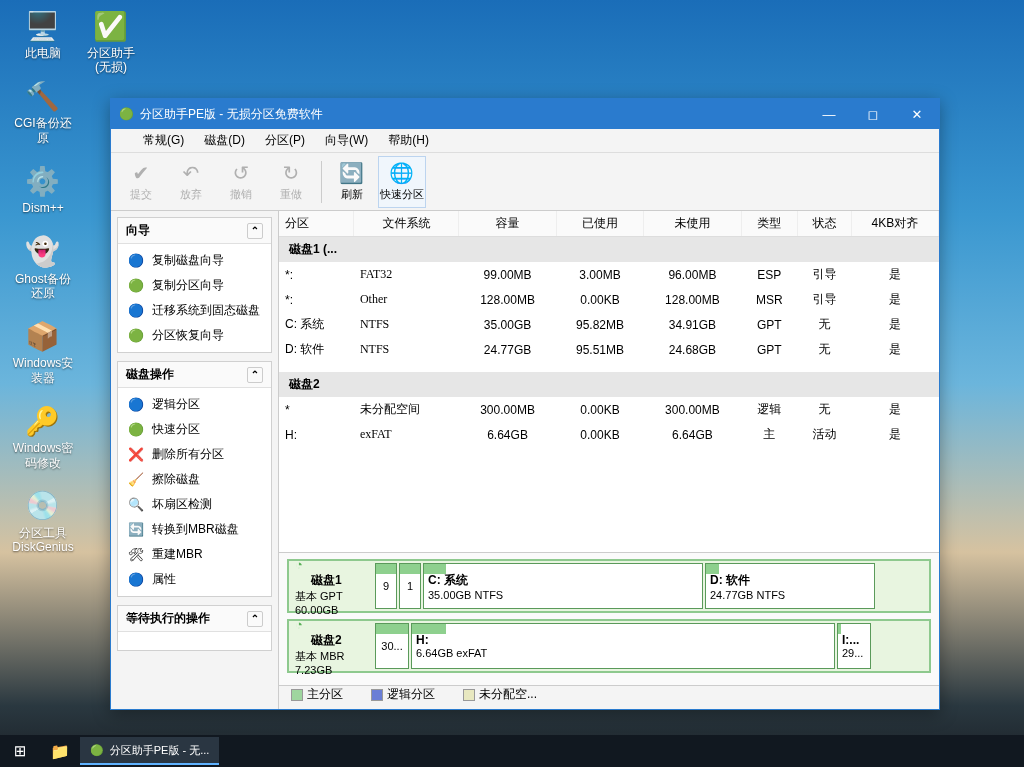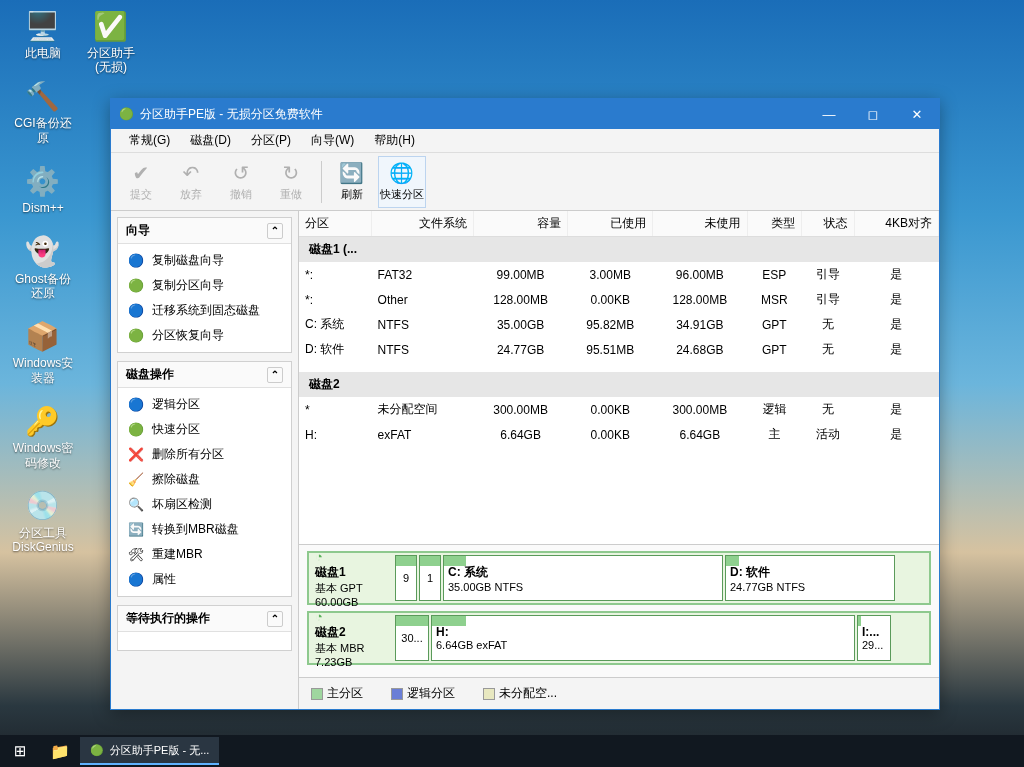--- a/index.html
+++ b/index.html
@@ -14,62 +14,62 @@
 
 .second-col { position:absolute; top:8px; left:80px; }
 
 
 .win { position:absolute; top:98px; left:110px; width:830px; height:612px; background:#fff; border:1px solid #2a7bce; box-shadow:0 4px 16px rgba(0,0,0,.35); display:flex; flex-direction:column; }
 .titlebar { height:30px; background:#2a7bce; color:#fff; display:flex; align-items:center; padding:0 0 0 8px; font-size:12px; }
 .titlebar .tic { margin-right:6px; }
 .winctl { margin-left:auto; display:flex; }
 .winctl div { width:44px; height:30px; display:flex; align-items:center; justify-content:center; font-size:13px; color:#fff; }
 
-.menubar { height:24px; background:#f4f4f4; border-bottom:1px solid #ddd; display:flex; align-items:flex-end; padding-left:8px; font-size:12px; }
+.menubar { height:24px; background:#f4f4f4; border-bottom:1px solid #ddd; display:flex; align-items:flex-end; padding-left:22px; font-size:12px; }
 .menubar span { padding:3px 10px; cursor:pointer; }
 
 .toolbar { height:58px; background:#f4f4f4; border-bottom:1px solid #ccc; display:flex; align-items:center; padding-left:6px; gap:2px; }
 .tbtn { display:flex; flex-direction:column; align-items:center; justify-content:center; width:48px; height:52px; font-size:11px; border:1px solid transparent; cursor:pointer; gap:2px; }
 .tbtn .ti { font-size:20px; }
 .tbtn.off { color:#b0b0b0; }
 .tsep { width:1px; height:42px; background:#ccc; margin:0 4px; }
 .tbtn.boxed { border:1px solid #bcd4ef; background:#f0f6fc; }
 
 .body { flex:1; display:flex; min-height:0; }
-.side { width:188px; background:#f4f4f4; border-right:1px solid #ccc; padding:6px; display:flex; flex-direction:column; gap:8px; overflow:hidden; }
+.side { width:168px; background:#f4f4f4; border-right:1px solid #ccc; padding:6px; display:flex; flex-direction:column; gap:8px; overflow:hidden; }
 .panel { background:#fff; border:1px solid #d0d0d0; }
 .phead { display:flex; align-items:center; padding:4px 8px; font-size:12px; font-weight:bold; background:#fafafa; border-bottom:1px solid #e0e0e0; }
 .phead .coll { margin-left:auto; width:16px; height:16px; border:1px solid #ccc; border-radius:2px; display:flex; align-items:center; justify-content:center; font-size:10px; cursor:pointer; }
 .plist { padding:4px 0; }
 .pitem { display:flex; align-items:center; padding:4px 10px; font-size:12px; gap:8px; cursor:pointer; }
 .pitem .pi { width:16px; height:16px; display:flex; align-items:center; justify-content:center; font-size:13px; }
 
 .main { flex:1; display:flex; flex-direction:column; min-width:0; }
 .tblwrap { flex:1; overflow:hidden; }
 table { width:100%; border-collapse:collapse; font-size:12px; }
-thead th { text-align:right; font-weight:normal; padding:4px 6px; border-bottom:1px solid #ddd; border-right:1px solid #eee; background:#fafafa; }
+thead th { text-align:center; font-weight:normal; padding:4px 6px; border-bottom:1px solid #ddd; border-right:1px solid #eee; background:#fafafa; }
 thead th:first-child { text-align:left; }
 tbody td { padding:4px 6px; text-align:center; }
 tbody td:first-child { text-align:left; }
-tbody td:nth-child(2) { text-align:left; }
+tbody td:nth-child(2) { text-align:left;font-family:Liberation Serif, serif; }
 .grhdr td { background:#e6e6e6; font-weight:bold; padding:4px 10px; text-align:left; }
 
 .diskbars { border-top:1px solid #ccc; padding:6px 8px; background:#fafafa; }
 .dbar { display:flex; height:54px; margin-bottom:6px; gap:2px; border:2px solid #8ec98e; background:#e8f5e0; padding:2px; }
 .dinfo { width:82px; background:#e8f5e0; padding:2px 4px; font-size:11px; display:flex; flex-direction:column; justify-content:center; }
-.dinfo b { font-size:12px; }
+.dinfo b { font-size:12px;margin-left:16px; }
 .dic { color:#5ab05a; font-size:13px; }
 .dseg { border:1px solid #5a9a5a; background:#fff; display:flex; flex-direction:column; justify-content:center; padding:2px 4px; font-size:11px; min-width:0; overflow:hidden; position:relative; }
 .dseg .bar { position:absolute; top:0; left:0; height:10px; background:#8ed08e; }
 .dseg.small { align-items:center; }
 .dseg.small .bar { width:100%; }
 .dseg .txt { position:relative; z-index:1; }
 .dseg b { font-size:12px; white-space:nowrap; }
 
-.legend { height:32px; border-top:1px solid #ccc; display:flex; align-items:center; gap:28px; padding-left:12px; font-size:12px; background:#f4f4f4; }
+.legend { height:24px; border-top:1px solid #ccc; display:flex; align-items:flex-start; gap:28px; padding-left:12px; font-size:12px; background:#f4f4f4; }
 .legend .sw { display:inline-block; width:12px; height:12px; border:1px solid #999; margin-right:4px; vertical-align:middle; }
 
 
 .taskbar { position:absolute; bottom:0; left:0; right:0; height:32px; background:#111820; display:flex; align-items:center; }
 .start { width:40px; height:32px; display:flex; align-items:center; justify-content:center; color:#fff; font-size:15px; }
 .tbico { width:40px; height:32px; display:flex; align-items:center; justify-content:center; font-size:16px; }
 .tbapp { height:28px; padding:0 10px; display:flex; align-items:center; gap:6px; color:#fff; font-size:11px; background:#2a3642; border-bottom:2px solid #5fb2ff; }
 </style>
 </head>
 <body>

